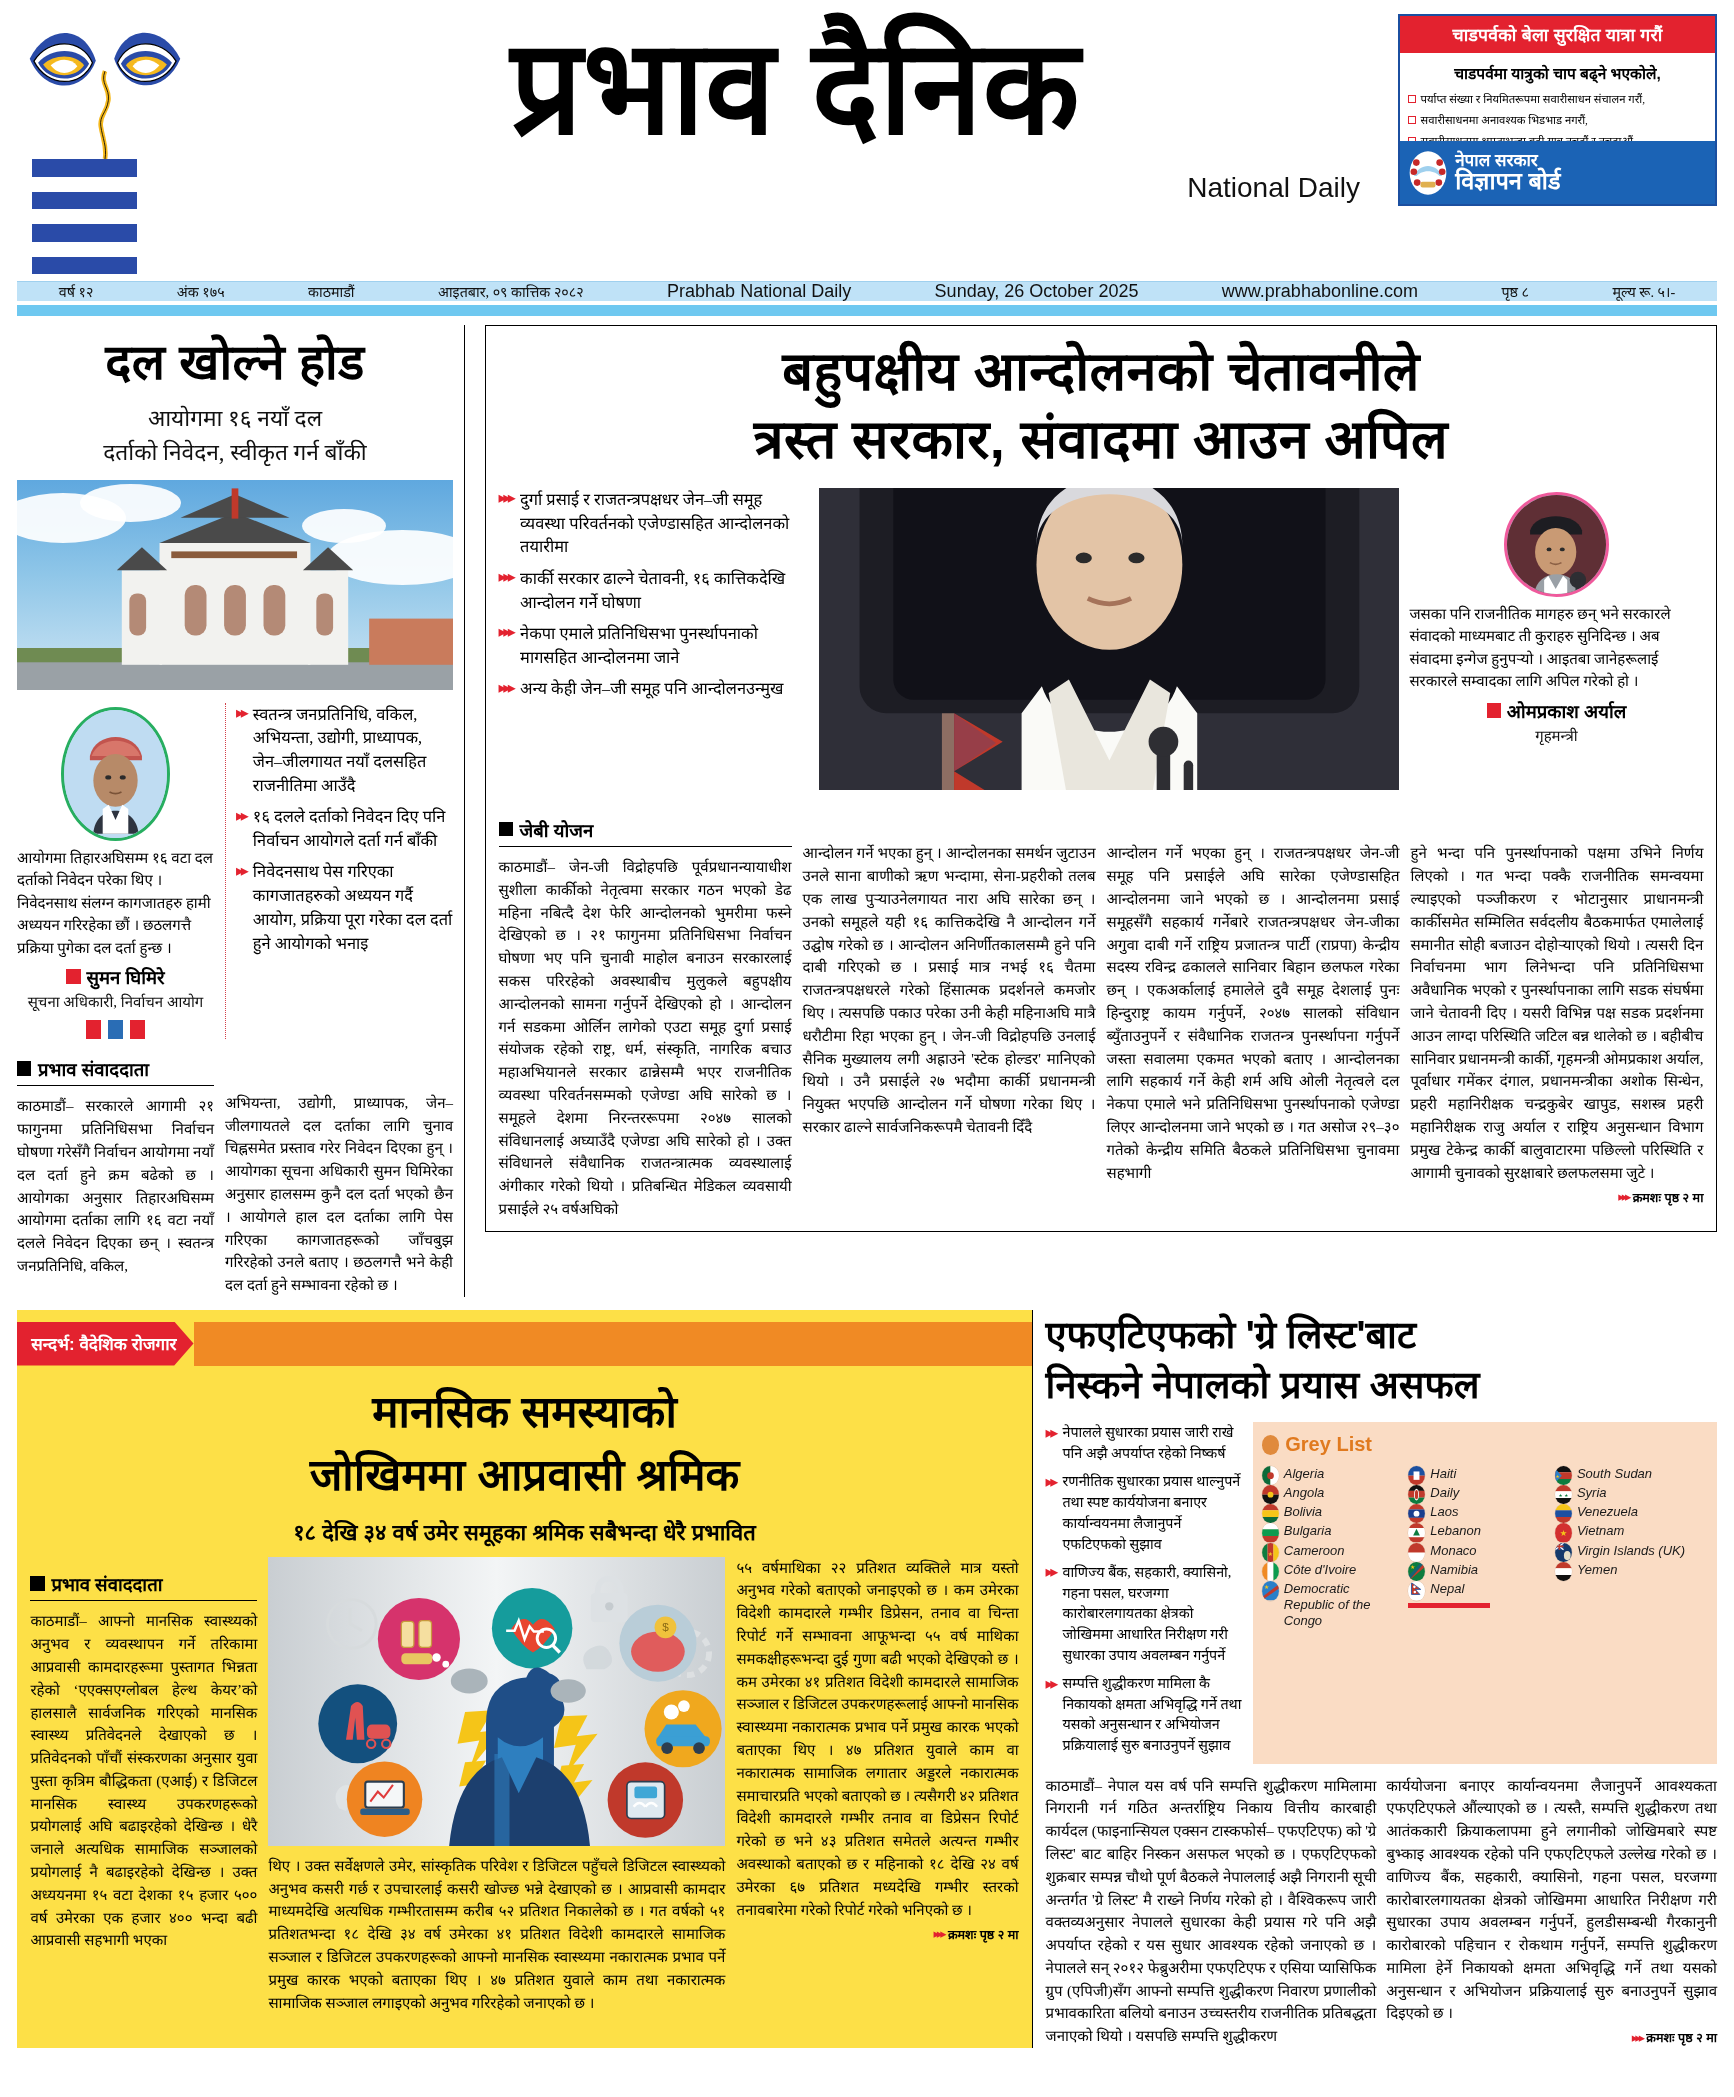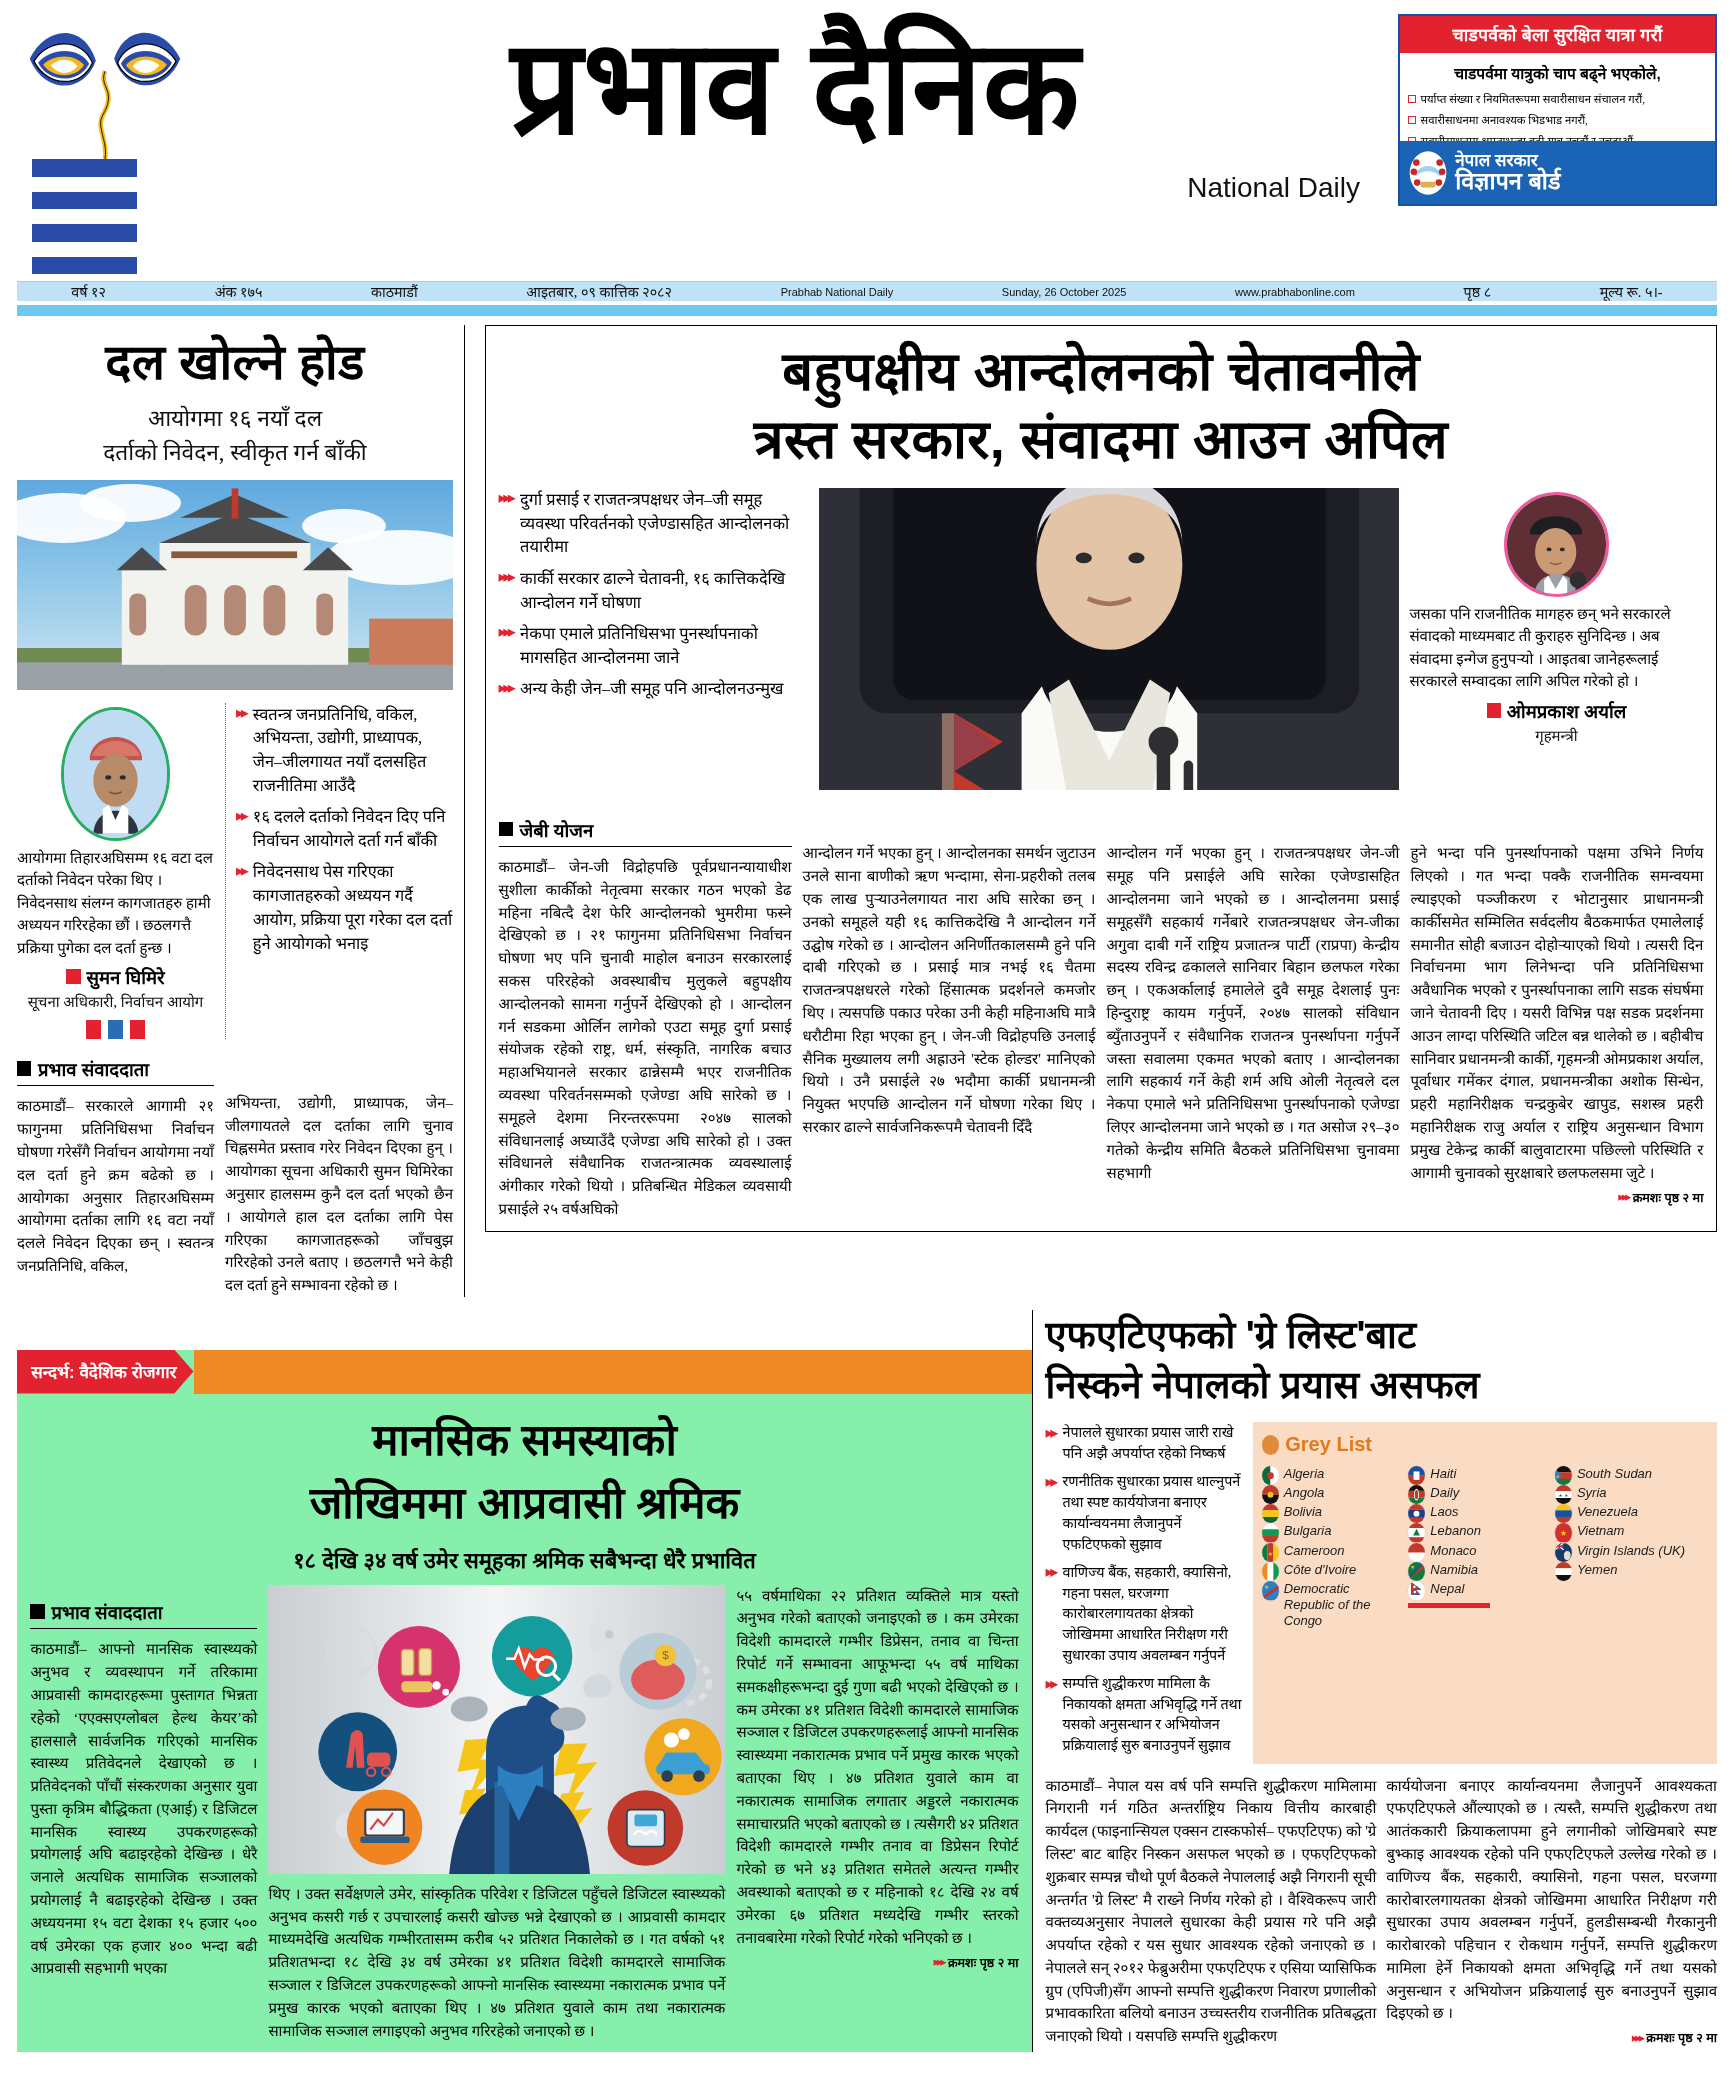--- a/index.html
+++ b/index.html
@@ -46,21 +46,21 @@
   .ad-gov-t1 { font-size: 17px; font-weight:bold; }
   .ad-gov-t2 { font-size: 23.5px; font-weight:bold; }
 
   
   .infobar {
     margin: 4.2px 17px 0 17px; background:#bfe2f7; height: 20px;
     display:flex; align-items:center; justify-content:space-around;
     font-size: 14.3px; color:#111; border-top:0.8px solid #9fd0ee;
   }
   .infobar span { white-space:nowrap; padding: 0 2.5px;}
-  .infobar .en { font-family:"Liberation Sans","DejaVu Sans",sans-serif; font-size:11px;}
+  .infobar .en { font-family:"Liberation Sans","DejaVu Sans",sans-serif; font-size:18px;}
   .bluebar { margin: 3.4px 17px 0 17px; height: 11px; background:#6ec8f0; }
 
   
   .content { padding: 0 17px; }
   .top-row { display:flex; gap: 9px; margin-top: 9.2px; }
   .col-left { width: 448px; flex:0 0 448px; padding-right: 11px; border-right: 1.3px solid #000;}
   .col-main { flex:1; padding-left: 11px; }
 
   .lead-title {
     font-family:"Liberation Sans","DejaVu Sans",sans-serif; font-weight:bold;
@@ -113,21 +113,21 @@
 
   .four-col { display:flex; gap: 11px; margin-top: 12.6px; }
   .four-col > div { flex:1; }
 
   .cont-mark { display:flex; align-items:center; gap:4.2px; justify-content:flex-end; margin-top: 4.2px;}
   .cont-mark .arrow { color:#e3222f; font-size: 12.6px; letter-spacing:-2.9px;}
   .cont-mark .t { font-family:"Liberation Sans","DejaVu Sans",sans-serif; font-weight:bold; font-size: 12.6px;}
 
   
   .mid-row { display:flex; gap: 0; margin-top: 12.6px; }
-  .mid-left { width: 1015px; flex:0 0 1015px; background:#86efac; padding: 0 0 10px 0; position:relative;margin-top:40px;}
+  .mid-left { width: 1015px; flex:0 0 1015px; background:#fde047; padding: 12px 0 10px 0; position:relative;}
   .mid-right { flex:1; padding-left: 12.6px; border-left:1.3px solid #000;}
 
   .ribbon { position:relative; height: 44px; display:flex; align-items:stretch; }
   .ribbon-red { background:#e3222f; color:#fff; display:flex; align-items:center;
     padding: 0 17px 0 14.3px; font-family:"Liberation Sans","DejaVu Sans",sans-serif; font-weight:bold; font-size:17px;
     clip-path: polygon(0 0, calc(100% - 19.3px) 0, 100% 50%, calc(100% - 19.3px) 100%, 0 100%); }
   .ribbon-orange { flex:1; background:#f08a24; }
 
   .mh-title { font-family:"Liberation Sans","DejaVu Sans",sans-serif; font-weight:bold;
               font-size: 44px; text-align:center; line-height:1.34; margin-top: 17px; color:#000;}

